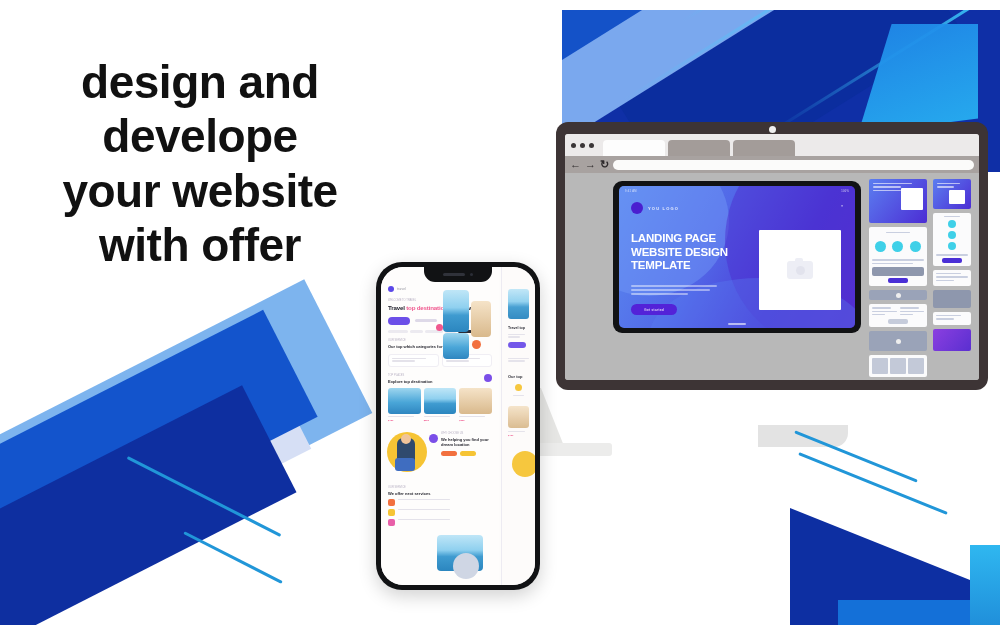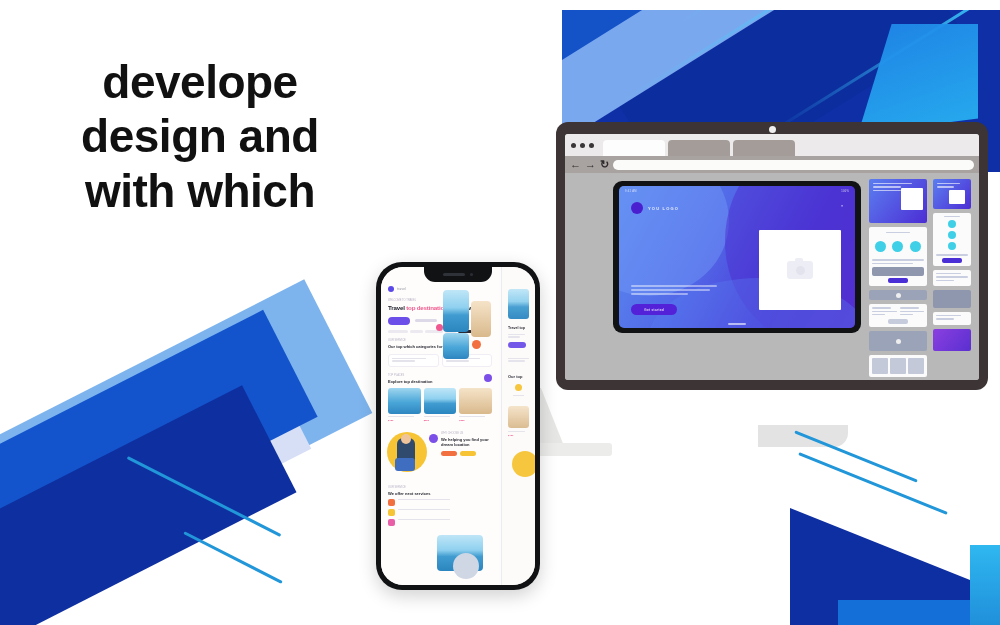--- a/index.html
+++ b/index.html
@@ -264,23 +264,24 @@
   <div class="diag-line" style="left:178px; top:556px; width:110px; transform:rotate(27deg);"></div>
 
   <div class="deco br-grayblob"></div>
   <div class="deco br-dark"></div>
   <div class="deco br-mid"></div>
   <div class="deco br-cyan"></div>
   <div class="diag-line" style="left:790px; top:455px; width:132px; transform:rotate(22deg);"></div>
   <div class="diag-line" style="left:793px; top:482px; width:160px; transform:rotate(22deg);"></div>
 
   <div class="headline">
+    <div>design and</div>
     <div>develope</div>
-    <div>design and</div>
-    <div>with which</div>
+    <div>your website</div>
+    <div>with offer</div>
   </div>
 
   <div class="mon-stand"></div>
   <div class="mon-base"></div>
 
   <div class="monitor">
     <div class="monitor-bezel">
       <div class="monitor-cam"></div>
       <div class="monitor-screen">
 
@@ -313,20 +314,25 @@
                 <span class="tiny">9:41 AM</span>
                 <span class="tiny">100%</span>
               </div>
 
               <div class="lp-logo-row">
                 <span class="lp-logo-dot"></span>
                 <span class="lp-logo-text">YOU LOGO</span>
               </div>
               <div class="lp-menu">≡</div>
 
+              <div class="lp-h1">
+                <div>LANDING PAGE</div>
+                <div>WEBSITE DESIGN</div>
+                <div>TEMPLATE</div>
+              </div>
 
               <div class="lp-sub">
                   <i></i>
                   <i></i>
                   <i></i>
                 </div>
 
               <div class="lp-cta">Get started</div>
 
               <div class="lp-img">

